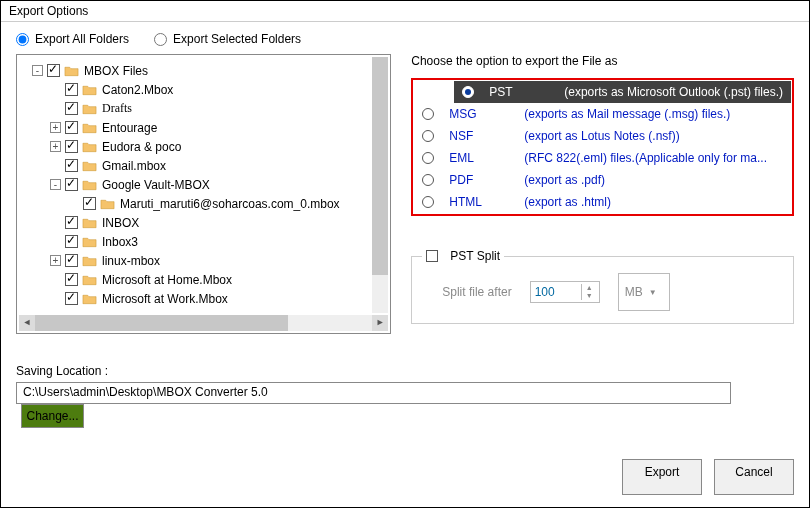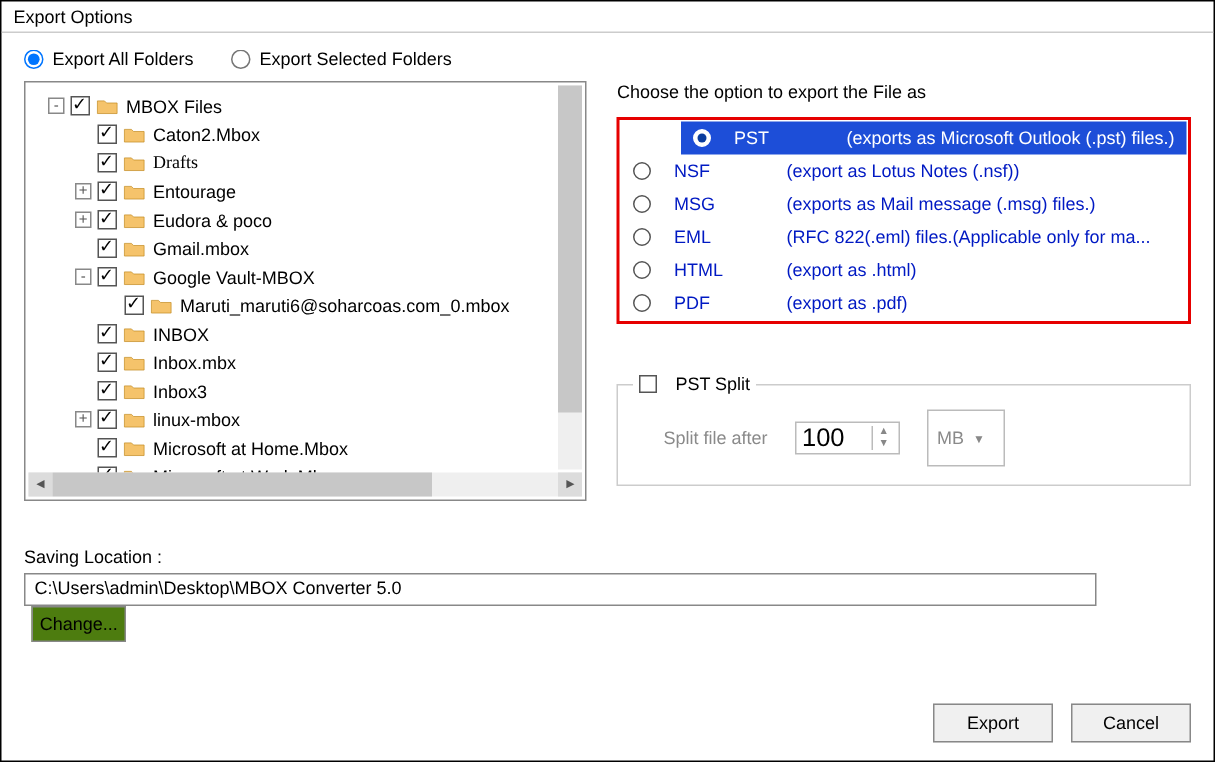--- a/index.html
+++ b/index.html
@@ -8,43 +8,43 @@
 .content { padding: 10px 15px; }
 .topradios { display: flex; align-items: center; gap: 25px; margin-bottom: 8px; }
 .topradios label { display: flex; align-items: center; gap: 6px; cursor: pointer; }
 .maincols { display: flex; gap: 20px; }
 .treepanel { width: 380px; height: 280px; border: 1px solid #888; padding: 6px 0; overflow: hidden; position: relative; }
 .treeinner { height: 258px; overflow: hidden; }
 .rightcol { flex: 1; }
 .choosetxt { margin: 0 0 10px 0; }
 .fmtlist { border: 2px solid #e60000; padding: 1px; }
 .fmtrow { display: flex; align-items: center; padding: 4px 8px; gap: 15px; cursor: pointer; }
-.fmtrow.sel { background: #1d4ed8; color: #fff; margin-left: 40px; }
+.fmtrow.sel { background: #404040; color: #fff; margin-left: 40px; }
 .fmtrow .rd { width: 12px; height: 12px; border-radius: 50%; border: 1px solid #555; background: #fff; display: inline-flex; align-items: center; justify-content: center; flex-shrink: 0; }
 .fmtrow.sel .rd { border-color: #fff; }
 .fmtrow.sel .rd::after { content: ""; width: 6px; height: 6px; border-radius: 50%; background: #0a3c9e; }
 .fmtrow.sel .rd { background: #fff; }
 .fmtrow .fname { color: #0019c3; width: 60px; flex-shrink: 0; }
 .fmtrow.sel .fname { color: #fff; }
 .fmtrow .fdesc { color: #0019c3; white-space: nowrap; overflow: hidden; text-overflow: ellipsis; }
 .fmtrow.sel .fdesc { color: #fff; }
 .split { margin-top: 40px; border: 1px solid #ccc; padding: 0 10px 12px 10px; position: relative; }
 .split .cb { width: 12px; height: 12px; border: 1px solid #555; display: inline-block; }
 .splitrow { display: flex; align-items: center; gap: 18px; color: #8a8a8a; margin-left: 20px; }
 .numbox { width: 70px; height: 22px; border: 1px solid #bbb; display: inline-flex; align-items: center; }
-.numbox input { width: 50px; border: none; font-size: 17px; padding: 2px 4px; color: #000000; background: transparent; }
+.numbox input { width: 50px; border: none; font-size: 12px; padding: 2px 4px; color: #0369a1; background: transparent; }
 .spin { width: 16px; display: flex; flex-direction: column; }
 .spin span { font-size: 7px; line-height: 8px; text-align: center; border-left: 1px solid #bbb; color: #888; cursor: pointer; }
 .unit { width: 52px; height: 38px; border: 1px solid #bbb; display: inline-flex; align-items: center; padding: 0 6px; color: #8a8a8a; gap: 6px; }
 .unit .dd { font-size: 8px; color: #888; }
 .savloc { margin-top: 30px; }
 .pathbox { width: 715px; height: 22px; border: 1px solid #888; padding: 2px 6px; display: inline-block; vertical-align: middle; background: #fff; }
 .chgbtn { display: inline-block; width: 63px; height: 24px; border: 1px solid #888; text-align: center; line-height: 22px; margin-left: 5px; cursor: pointer; vertical-align: middle; background: #4d7c0f; }
 .bottombtns { position: absolute; right: 15px; bottom: 12px; display: flex; gap: 12px; }
-.bottombtns .btn { width: 80px; height: 26px; border: 1px solid #888; text-align: center; line-height: 24px; cursor: pointer; background: #f0f0f0; }
+.bottombtns .btn { width: 80px; height: 36px; border: 1px solid #888; text-align: center; line-height: 24px; cursor: pointer; background: #f0f0f0; }
 .treerow { display: flex; align-items: center; height: 19px; padding-left: 6px; white-space: nowrap; }
 .treerow .pm { width: 11px; height: 11px; border: 1px solid #888; font-size: 10px; line-height: 9px; text-align: center; margin-right: 4px; color: #555; cursor: pointer; flex-shrink: 0; }
 .treerow .pmempty { width: 11px; margin-right: 4px; flex-shrink: 0; }
 .treerow .ck { width: 13px; height: 13px; border: 1px solid #555; margin-right: 4px; position: relative; flex-shrink: 0; cursor: pointer; }
 .treerow .ck.on::after { content: "✓"; position: absolute; top: -3px; left: 0; font-size: 12px; color: #000; }
 .treerow .fld { width: 15px; height: 12px; margin-right: 5px; flex-shrink: 0; }
 .fldy { fill: #f5c36b; stroke: #c28a1f; stroke-width: 0.5; }
 .treerow .lbl { font-size: 12px; }
 .hscroll { position: absolute; left: 2px; right: 2px; bottom: 2px; height: 16px; background: #efefef; display: flex; align-items: center; }
 .hscroll .ar { width: 16px; height: 16px; background: #dcdcdc; text-align: center; line-height: 14px; font-size: 9px; color: #555; cursor: pointer; }
@@ -144,28 +144,20 @@
               <path class="fldy" d="M1 2 h5 l1.5 1.5 H15 V11 H1 Z"></path>
             </svg>
             <span class="lbl">INBOX</span>
           </div>
           <div class="treerow" style="padding-left: 33px;">
             <span class="pmempty"></span>
             <span class="ck on"></span>
             <svg class="fld" viewBox="0 0 16 12">
               <path class="fldy" d="M1 2 h5 l1.5 1.5 H15 V11 H1 Z"></path>
             </svg>
-            <span class="lbl">Inbox.mbx</span>
-          </div>
-          <div class="treerow" style="padding-left: 33px;">
-            <span class="pmempty"></span>
-            <span class="ck on"></span>
-            <svg class="fld" viewBox="0 0 16 12">
-              <path class="fldy" d="M1 2 h5 l1.5 1.5 H15 V11 H1 Z"></path>
-            </svg>
             <span class="lbl">Inbox3</span>
           </div>
           <div class="treerow" style="padding-left: 33px;">
             <span class="pm">+</span>
             <span class="ck on"></span>
             <svg class="fld" viewBox="0 0 16 12">
               <path class="fldy" d="M1 2 h5 l1.5 1.5 H15 V11 H1 Z"></path>
             </svg>
             <span class="lbl">linux-mbox</span>
           </div>
@@ -201,42 +193,42 @@
     <div class="rightcol">
       <div class="choosetxt">Choose the option to export the File as</div>
       <div class="fmtlist" id="formats">
           <div class="fmtrow sel">
             <span class="rd"></span>
             <span class="fname">PST</span>
             <span class="fdesc">(exports as Microsoft Outlook (.pst) files.)</span>
           </div>
           <div class="fmtrow">
             <span class="rd"></span>
+            <span class="fname">MSG</span>
+            <span class="fdesc">(exports as Mail message (.msg) files.)</span>
+          </div>
+          <div class="fmtrow">
+            <span class="rd"></span>
             <span class="fname">NSF</span>
             <span class="fdesc">(export as Lotus Notes (.nsf))</span>
           </div>
           <div class="fmtrow">
             <span class="rd"></span>
-            <span class="fname">MSG</span>
-            <span class="fdesc">(exports as Mail message (.msg) files.)</span>
-          </div>
-          <div class="fmtrow">
-            <span class="rd"></span>
             <span class="fname">EML</span>
             <span class="fdesc">(RFC 822(.eml) files.(Applicable only for ma...</span>
           </div>
           <div class="fmtrow">
             <span class="rd"></span>
+            <span class="fname">PDF</span>
+            <span class="fdesc">(export as .pdf)</span>
+          </div>
+          <div class="fmtrow">
+            <span class="rd"></span>
             <span class="fname">HTML</span>
             <span class="fdesc">(export as .html)</span>
-          </div>
-          <div class="fmtrow">
-            <span class="rd"></span>
-            <span class="fname">PDF</span>
-            <span class="fdesc">(export as .pdf)</span>
           </div>
         </div>
 
       <div class="split">
         <div class="legend" style="position:relative;top:-8px;background:#fff;display:inline-flex;align-items:center;gap:12px;padding:0 4px;">
           <span class="cb"></span>
           <span>PST Split</span>
         </div>
         <div class="splitrow">
           <span>Split file after</span>

